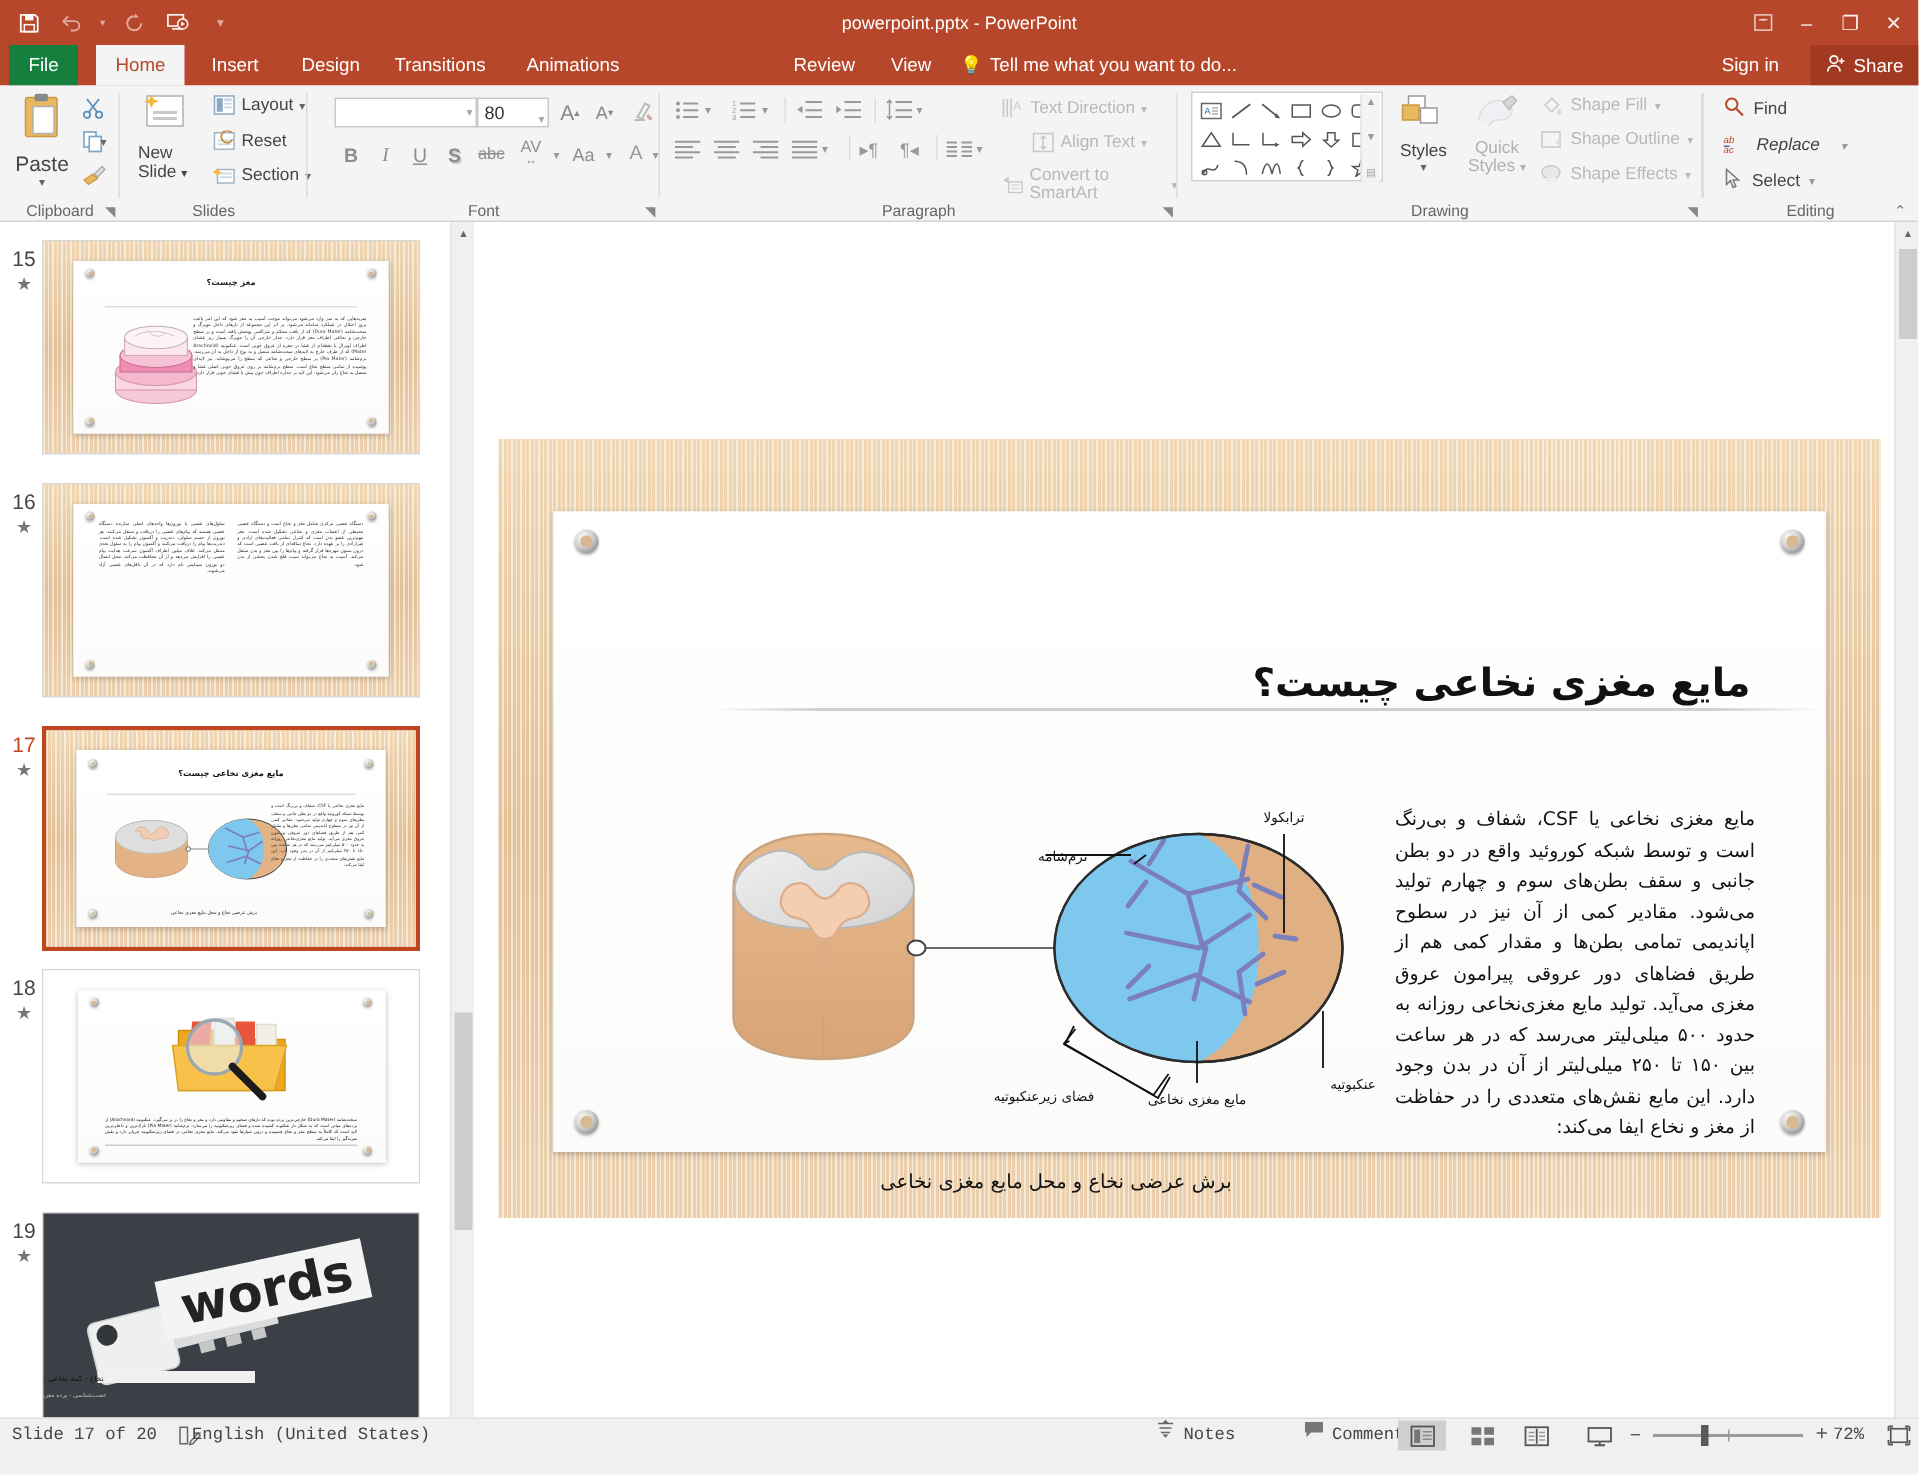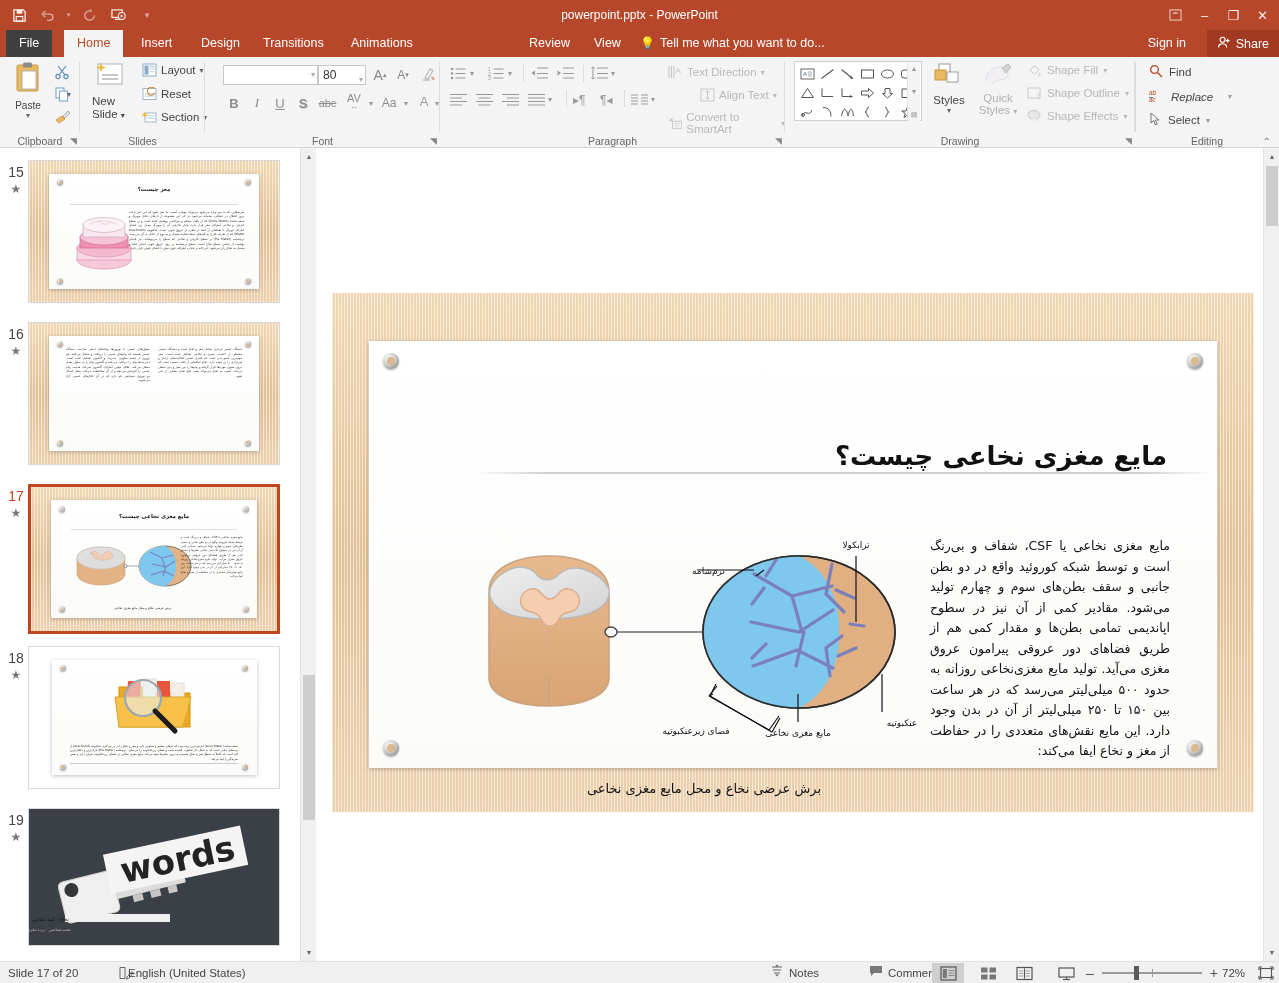--- a/index.html
+++ b/index.html
@@ -35,21 +35,21 @@
 
   
   .tabrow {
     position: absolute; top: 30px; left: 0; width: 1279px; height: 27px;
     background: #b7472a;
   }
   .tab {
     position: absolute; top: 0; height: 27px; line-height: 27px; padding: 0 13px;
     color: #fff; font-size: 12.5px; white-space: nowrap;
   }
-  .tab.file { background: #404040; }
+  .tab.file { background: #15803d; }
   .tab.active { background: #f4f4f4; color: #b7472a; }
   .tellme {
     position: absolute; top: 0; height: 27px; line-height: 27px; left: 640px;
     color: #fff; font-size: 12.5px; display: flex; align-items: center; gap: 5px;
   }
   .bulb { font-size: 12px; }
   .signin {
     position: absolute; right: 93px; top: 0; height: 27px; line-height: 27px;
     color: #fff; font-size: 12.5px;
   }
@@ -76,21 +76,21 @@
     position: absolute; bottom: 2px; right: 3px; font-size: 9px; color: #888;
   }
   .lbl { font-size: 11.5px; color: #444; }
   .lbl.dim { color: #b0b0b0; }
 
   
   #g-clipboard { left: 0; width: 80px; }
   .paste-btn {
     position: absolute; left: 6px; top: 4px; width: 44px; text-align: center;
   }
-  .paste-lbl { font-size: 10px; color: #444; margin-top: 1px; }
+  .paste-lbl { font-size: 14px; color: #444; margin-top: 1px; }
   .mini-btn {
     position: absolute; width: 28px; height: 22px; display: flex; align-items: center; justify-content: center;
   }
 
   
   #g-slides { left: 80px; width: 125px; }
   .newslide { position: absolute; left: 12px; top: 4px; width: 48px; text-align: left; }
   .ns-lbl { font-size: 11.5px; color: #444; line-height: 13px; }
   .slides-item {
     position: absolute; left: 62px; display: flex; align-items: center; gap: 4px;
@@ -220,23 +220,23 @@
   }
   .fig-caption {
     position: absolute; left: 205px; top: 440px; width: 260px; text-align: center;
     direction: rtl; font-family: "DejaVu Sans", sans-serif;
     font-size: 13px; color: #111;
   }
   .diagram { position: absolute; left: 95px; top: 185px; width: 520px; height: 245px; }
 
   
   .statusbar {
-    position: absolute; left: 0; bottom: 0; width: 1279px; height: 22px;
+    position: absolute; left: 0; bottom: 0; width: 1279px; height: 38px;
     background: #f0f0f0; border-top: 1px solid #e0e0e0;
-    font-size: 11.5px; color: #444;
+    font-size: 11.5px; color: #444; font-family: Liberation Mono, monospace;
   }
   .sb-item { position: absolute; top: 0; height: 22px; line-height: 22px; display: flex; align-items: center; gap: 5px; }
   .viewbtn {
     position: absolute; top: 1px; width: 32px; height: 20px;
     display: flex; align-items: center; justify-content: center; color: #555;
   }
   .viewbtn.active { background: #cfcfcf; }
   .zoomslider { position: absolute; top: 0; height: 22px; display: flex; align-items: center; }
   .zs-track { position: relative; width: 100px; height: 2px; background: #9a9a9a; }
   .zs-mid { position: absolute; left: 50%; top: -3px; width: 1px; height: 8px; background: #9a9a9a; }
@@ -511,21 +511,21 @@
       <span style="font-size:8px;color:#999;">▾</span>
     </div>
     <div class="tdir" style="left:228px;top:8px;">
       <svg width="15" height="14" viewBox="0 0 15 14">
           <path d="M1 1v12M3.5 1v12M6 1v12" stroke="#c8c8c8" stroke-width="1.1"></path>
           <text x="7.5" y="8" font-size="8" fill="#c8c8c8">A</text>
         </svg>
       <span>Text Direction</span>
       <span style="font-size:8px;">▾</span>
     </div>
-    <div class="tdir" style="left:236px;top:31px;padding-left:24px;">
+    <div class="tdir" style="left:224px;top:31px;padding-left:24px;">
       <svg width="15" height="14" viewBox="0 0 15 14">
           <rect x="1" y="1" width="13" height="12" fill="none" stroke="#c8c8c8" stroke-width="1"></rect>
           <path d="M7.5 3v8M5.8 4.5 7.5 2.7 9.2 4.5M5.8 9.5 7.5 11.3 9.2 9.5" stroke="#c8c8c8" stroke-width="1" fill="none"></path>
         </svg>
       <span>Align Text</span>
       <span style="font-size:8px;">▾</span>
     </div>
     <div class="tdir" style="left:228px;top:54px;">
       <svg width="16" height="14" viewBox="0 0 16 14">
           <rect x="5" y="5" width="10" height="8" fill="none" stroke="#c8c8c8" stroke-width="1"></rect>

